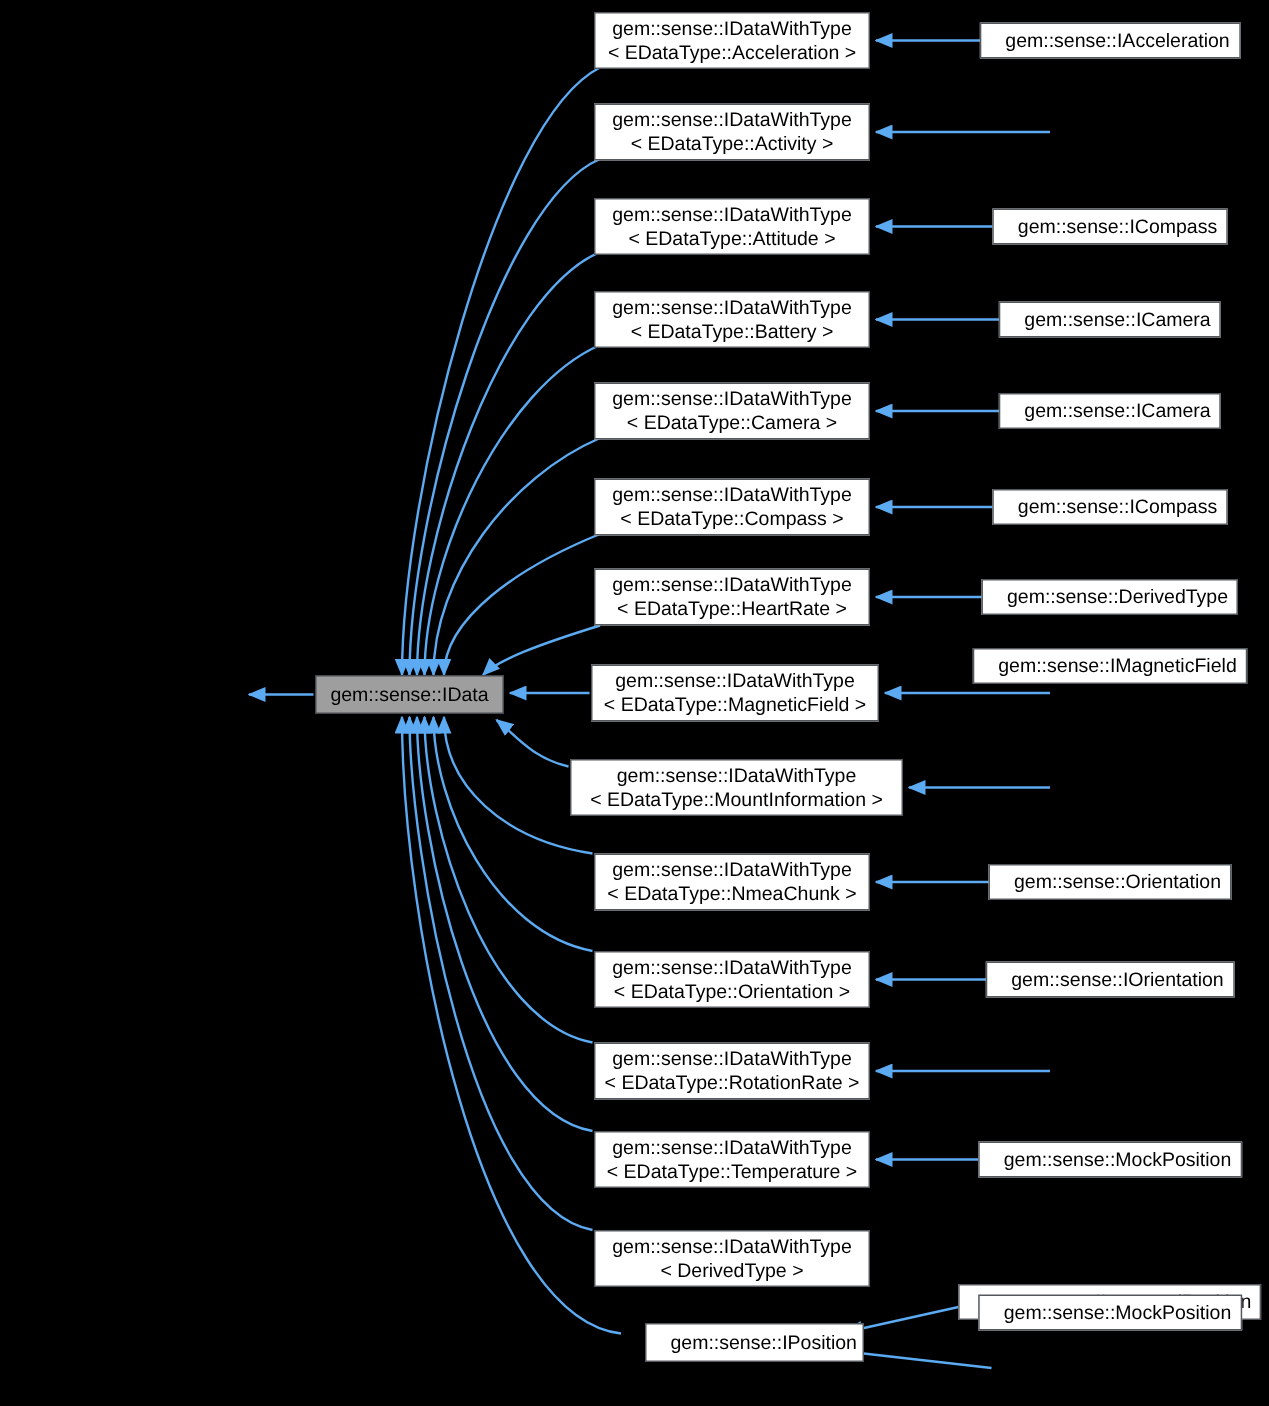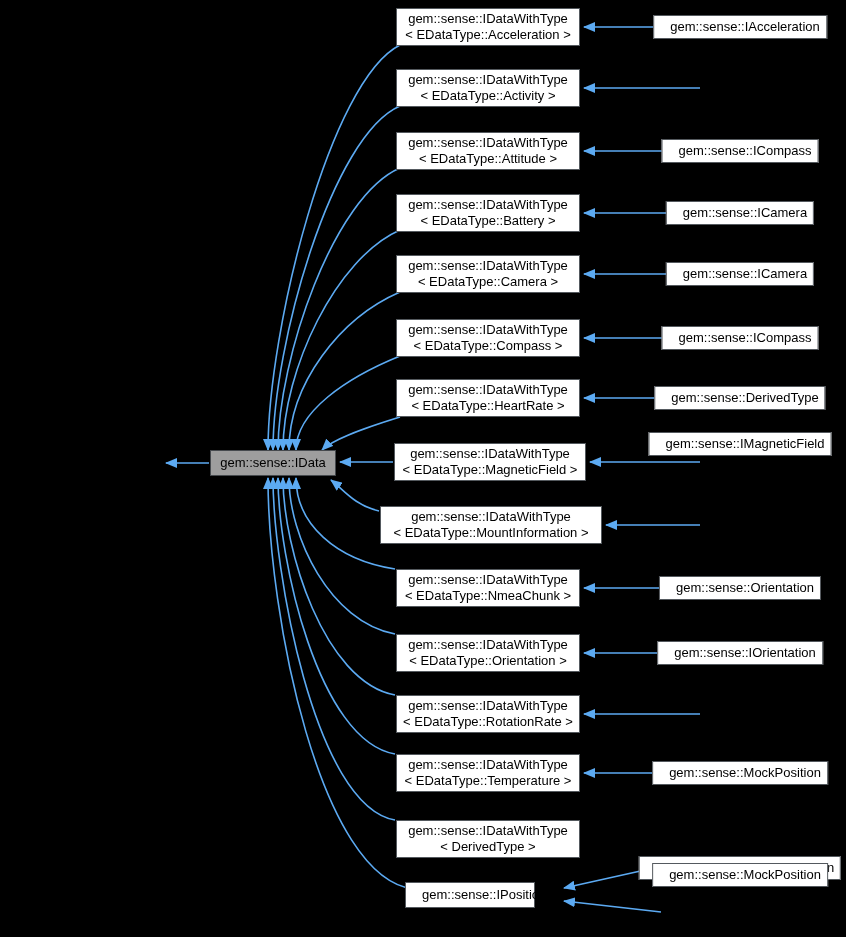--- a/index.html
+++ b/index.html
@@ -126,21 +126,21 @@
     <div class="ln">&lt; EDataType::RotationRate &gt;</div>
   </div>
   <div class="node two" style="left:396px;top:754px;width:184px">
     <div class="ln">gem::sense::IDataWithType</div>
     <div class="ln">&lt; EDataType::Temperature &gt;</div>
   </div>
   <div class="node two" style="left:396px;top:820px;width:184px">
     <div class="ln">gem::sense::IDataWithType</div>
     <div class="ln">&lt; DerivedType &gt;</div>
   </div>
-  <div class="node one" style="left:405px;top:882px;width:130px;height:26px">
+  <div class="node one" style="left:430px;top:882px;width:146px;height:26px">
     <div class="ln">gem::sense::IPosition</div>
   </div>
 
   <div class="node one center" style="left:740px;top:15px">
     <div class="ln">gem::sense::IAcceleration</div>
   </div>
   <div class="node one center" style="left:740px;top:139px">
     <div class="ln">gem::sense::ICompass</div>
   </div>
   <div class="node one center" style="left:740px;top:201px">

